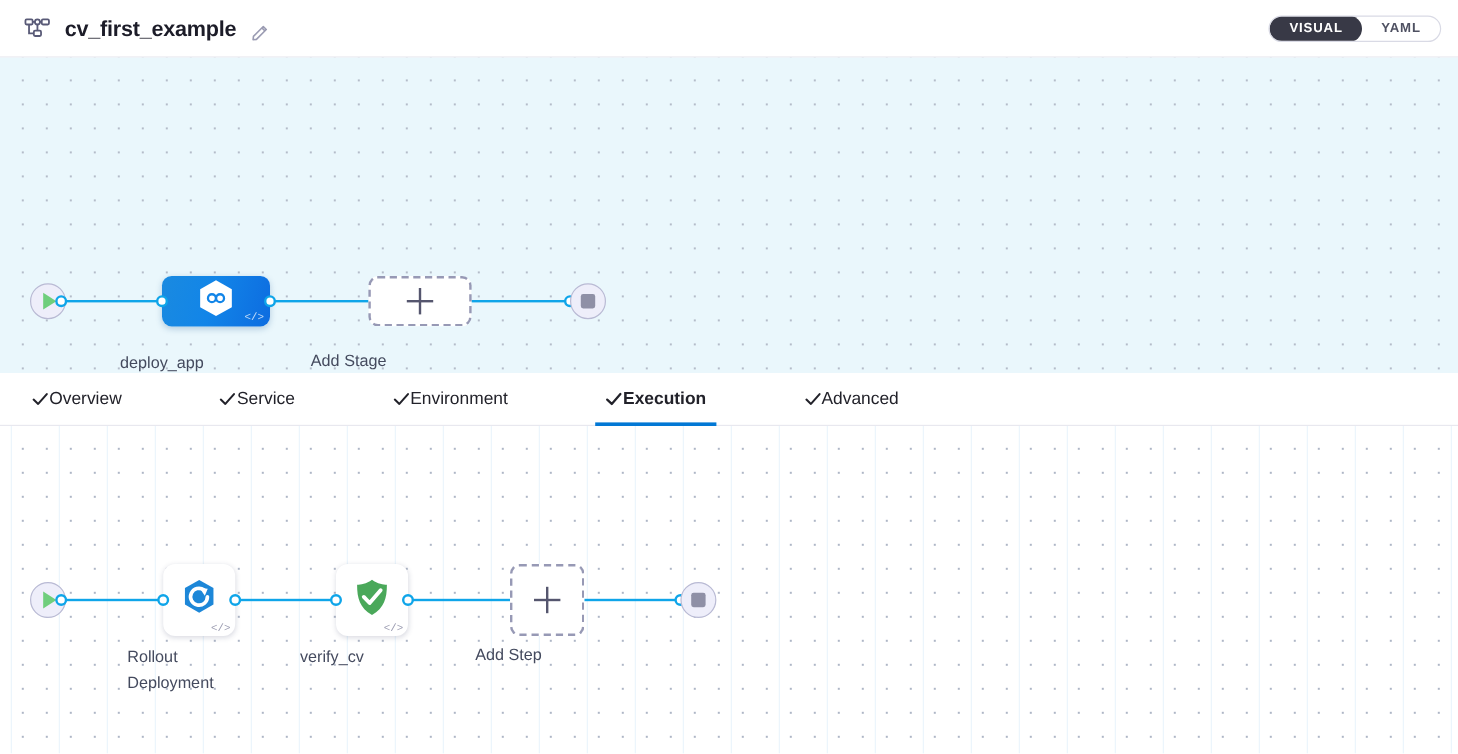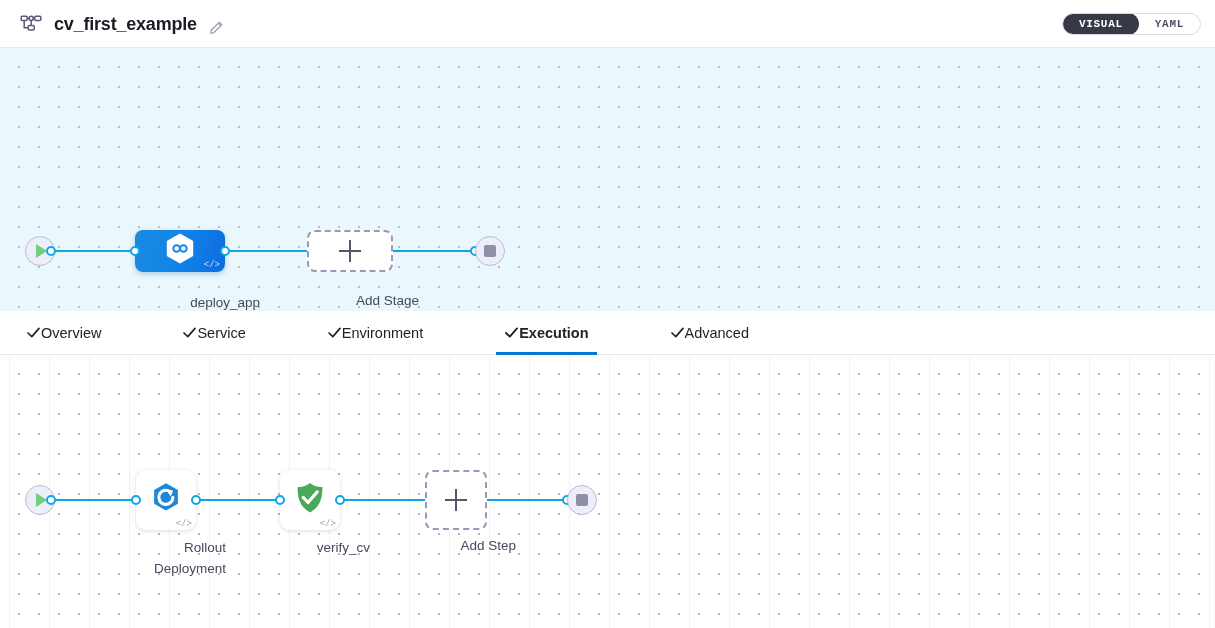--- a/index.html
+++ b/index.html
@@ -41,21 +41,20 @@
 
   .view-toggle {
     display: flex;
     align-items: center;
     border: 1px solid #d9dae5;
     border-radius: 999px;
     height: 22px;
     background: #ffffff;
     overflow: hidden;
     padding: 0;
-    font-family: Liberation Mono, monospace;
   }
   .toggle-opt {
     font-size: 11px;
     font-weight: bold;
     letter-spacing: 0.7px;
     padding: 0 16px;
     height: 22px;
     line-height: 22px;
     border-radius: 999px;
     color: #4f5162;
@@ -228,21 +227,21 @@
     position: absolute;
     right: 4px; bottom: 1px;
     font-size: 9px;
     color: #9a9bb0;
     font-family: "Liberation Mono", monospace;
   }
 
   
   .caption {
     position: absolute;
-    text-align: right;
+    text-align: left;
     font-size: 13.5px;
     color: #444a5e;
     line-height: 21px;
     white-space: pre-line;
     user-select: none;
   }
 </style>
 </head>
 <body>
 

